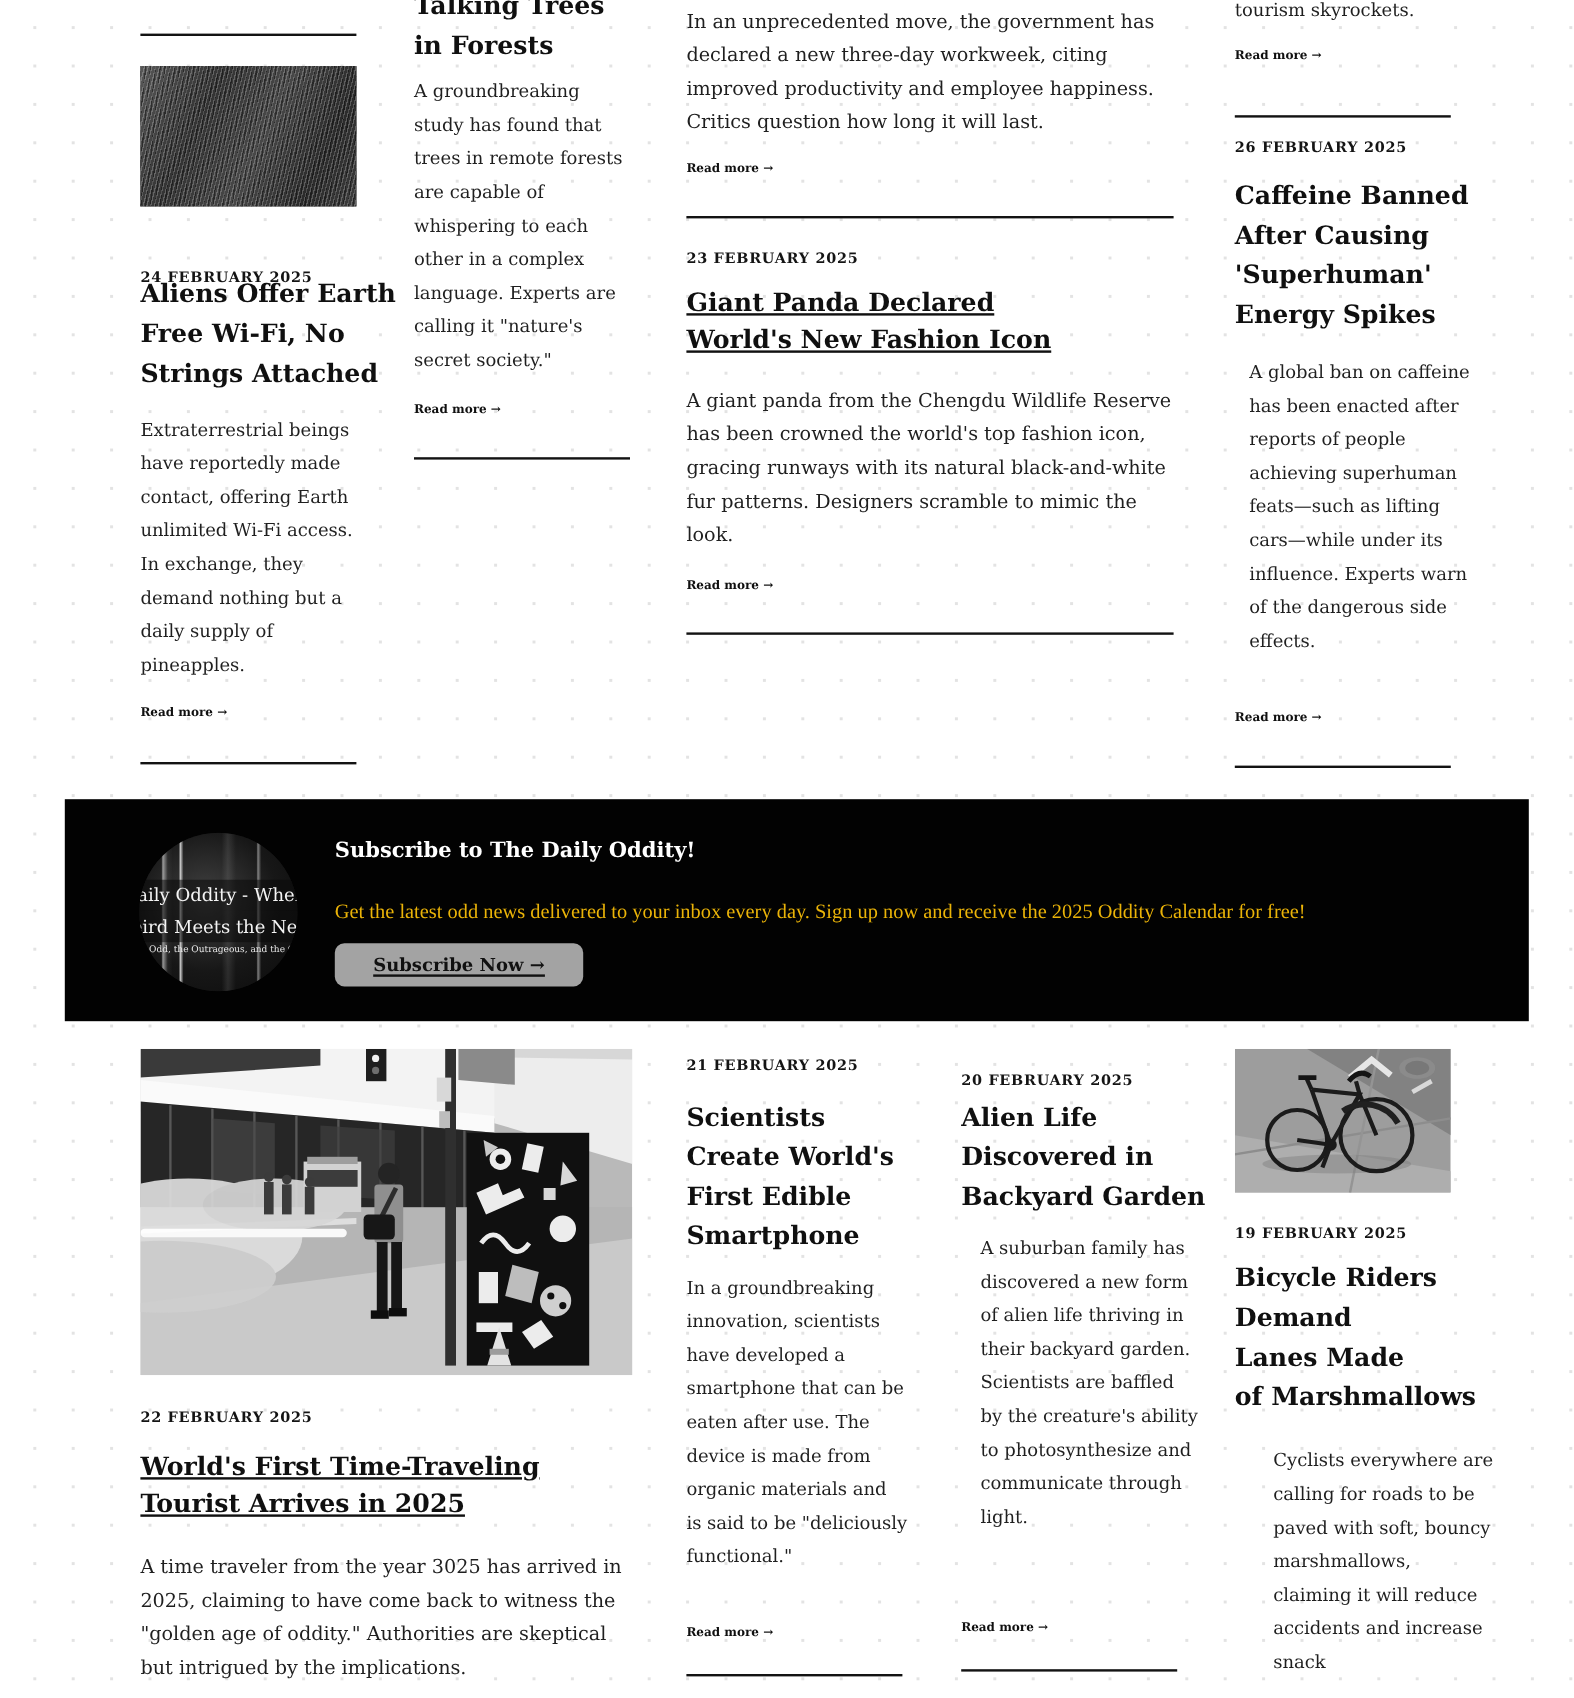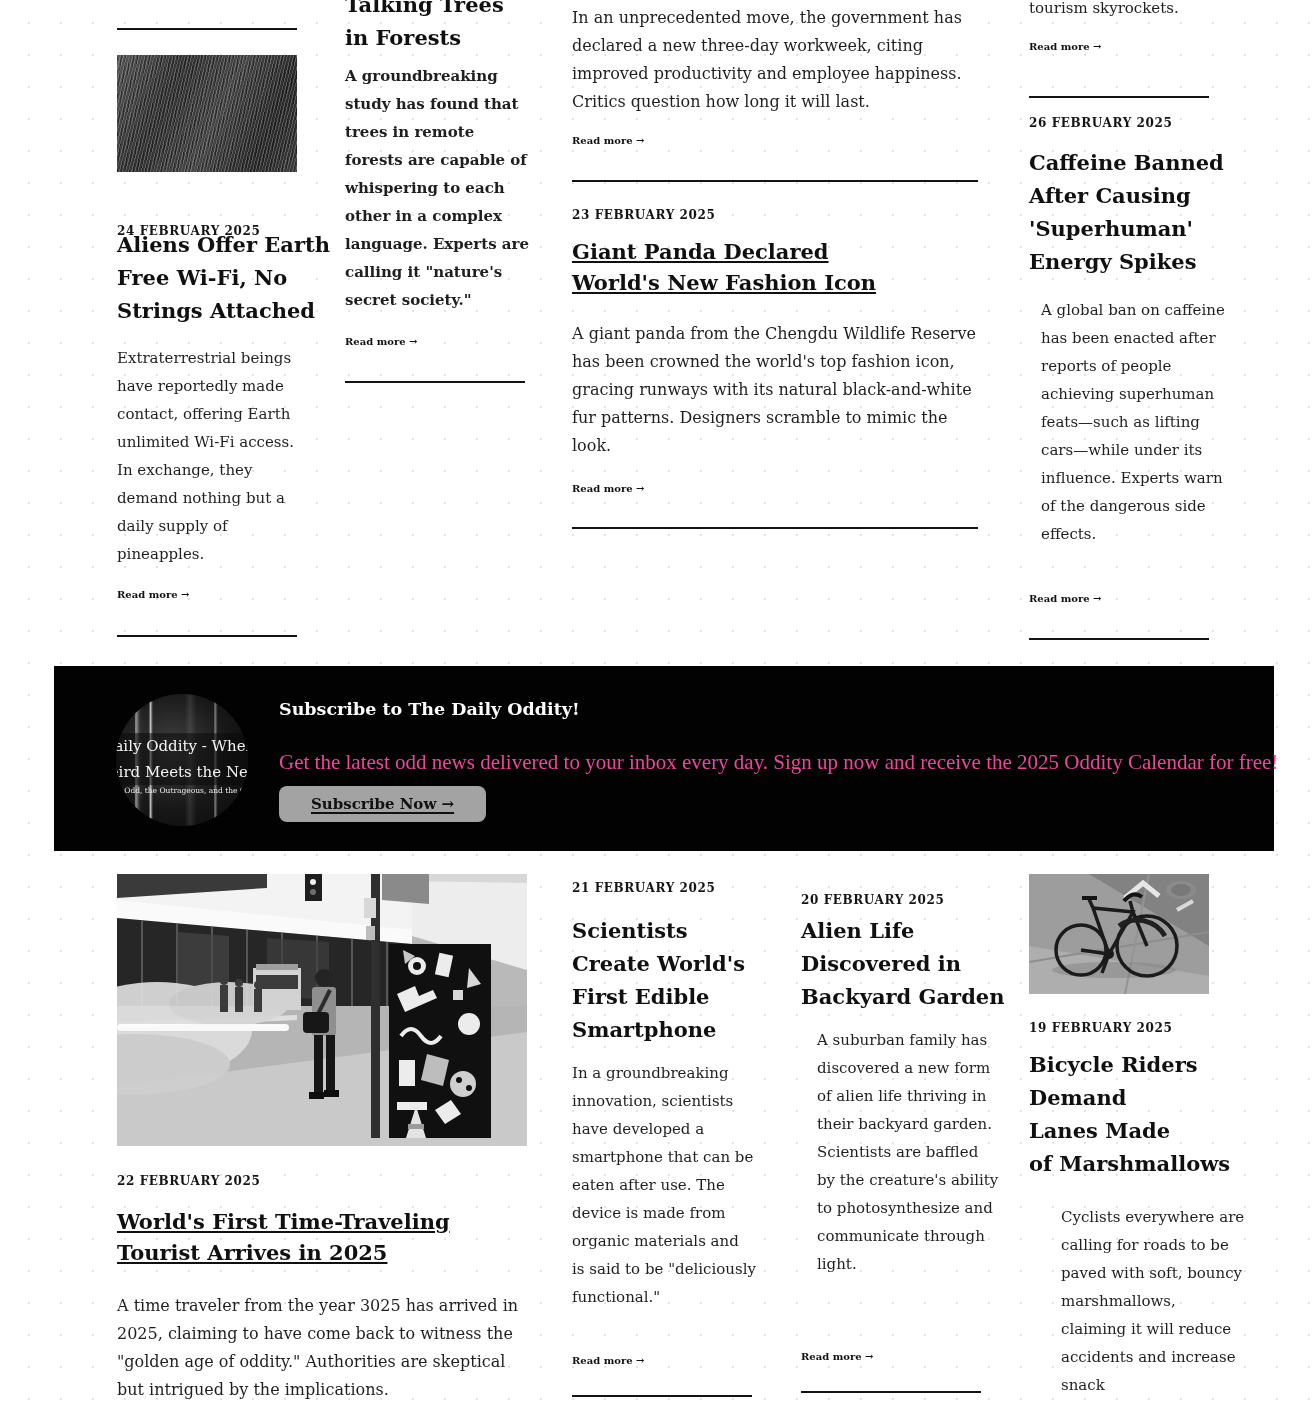--- a/index.html
+++ b/index.html
@@ -64,22 +64,22 @@
   #logo .logo-text .l1, #logo .logo-text .l2 {
     font-size:15px; line-height:26px; white-space:nowrap;
     background:rgba(10,10,10,0.55);
   }
   #logo .logo-text .l3 { font-size:7.5px; line-height:12px; white-space:nowrap; color:#e8e8e8; }
   #banner .heading {
     position:absolute; left:225px; top:33px; color:#ffffff;
     font-size:17.5px; font-weight:bold; white-space:nowrap;
   }
   #banner .subtext {
-    position:absolute; left:225px; top:84px; color:#ec4899;
-    font-size:21px; white-space:nowrap;
+    position:absolute; left:225px; top:84px; color:#eab308;
+    font-size:17px; white-space:nowrap;
     font-family:"Liberation Serif","DejaVu Serif",serif;
   }
   #banner .subscribe-btn {
     position:absolute; left:225px; top:120px;
     background:#a3a3a3; color:#111111; border:none; border-radius:8px;
     padding:9px 32px; font-size:15px; font-weight:bold;
     font-family:"DejaVu Serif","Liberation Serif",serif;
     text-decoration:underline; text-decoration-thickness:1.5px; text-underline-offset:3px;
     cursor:pointer; white-space:nowrap;
   }
@@ -97,21 +97,21 @@
 Free Wi-Fi, No
 Strings Attached</h2>
     <p class="body" style="left:0; top:316px; width:184px;">Extraterrestrial beings have reportedly made contact, offering Earth unlimited Wi-Fi access. In exchange, they demand nothing but a daily supply of pineapples.</p>
     <a class="readmore" style="left:0; top:561px;">Read more →</a>
     <div class="rule" style="left:0; top:607px; width:180px;"></div>
   </section>
 
   <section class="article" style="left:345px; top:-12px; width:180px;">
     <h2 class="title" style="left:0; top:0; width:215px;">Talking Trees
 in Forests</h2>
-    <p class="body" style="left:0; top:74px; width:184px;font-weight:bold;">A groundbreaking study has found that trees in remote forests are capable of whispering to each other in a complex language. Experts are calling it "nature's secret society."</p>
+    <p class="body" style="left:0; top:74px; width:184px;">A groundbreaking study has found that trees in remote forests are capable of whispering to each other in a complex language. Experts are calling it "nature's secret society."</p>
     <a class="readmore" style="left:0; top:348px;">Read more →</a>
     <div class="rule" style="left:0; top:393px; width:180px;"></div>
   </section>
 
   <section class="article" style="left:572px; top:4px; width:406px;">
     <p class="body wide" style="left:0; top:0; width:410px;">In an unprecedented move, the government has declared a new three-day workweek, citing improved productivity and employee happiness. Critics question how long it will last.</p>
     <a class="readmore" style="left:0; top:131px;">Read more →</a>
     <div class="rule" style="left:0; top:176px; width:406px;"></div>
   </section>
 

